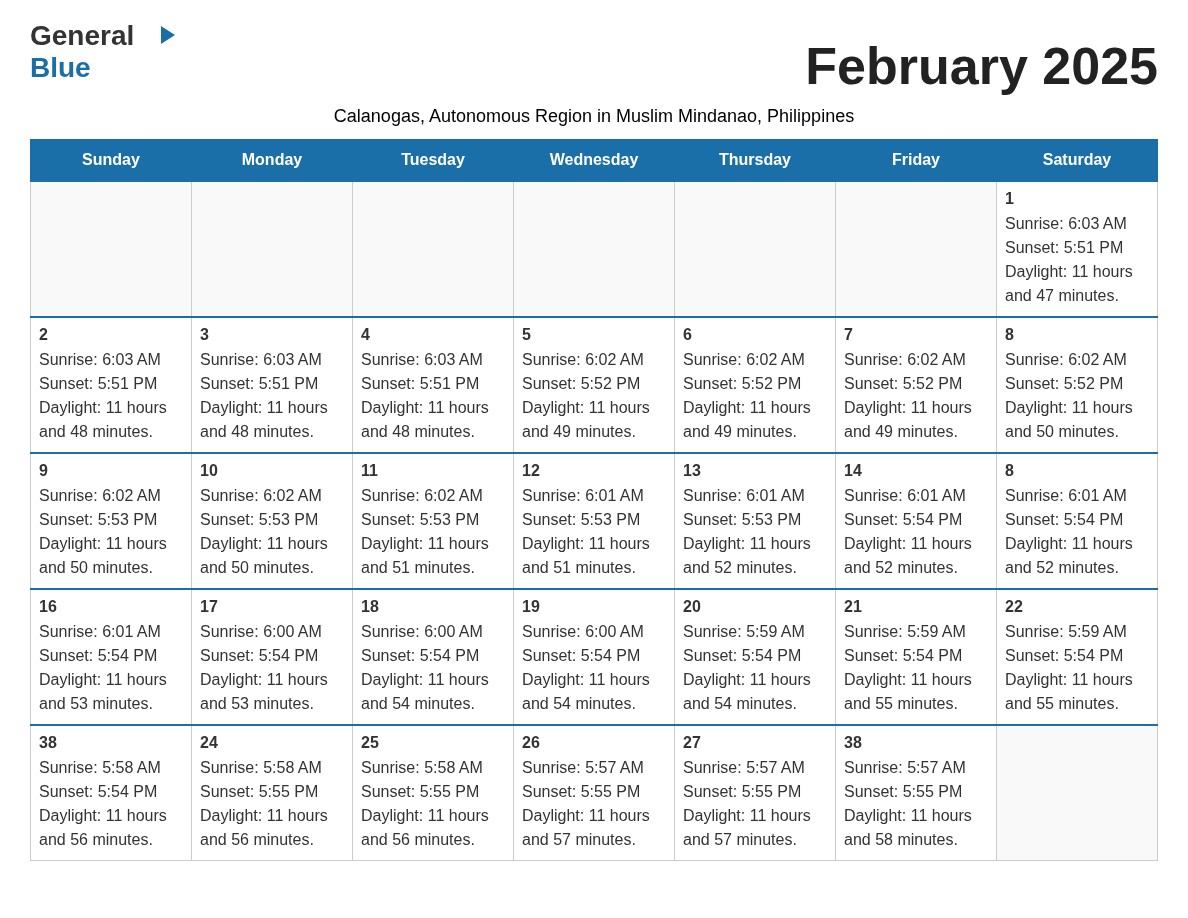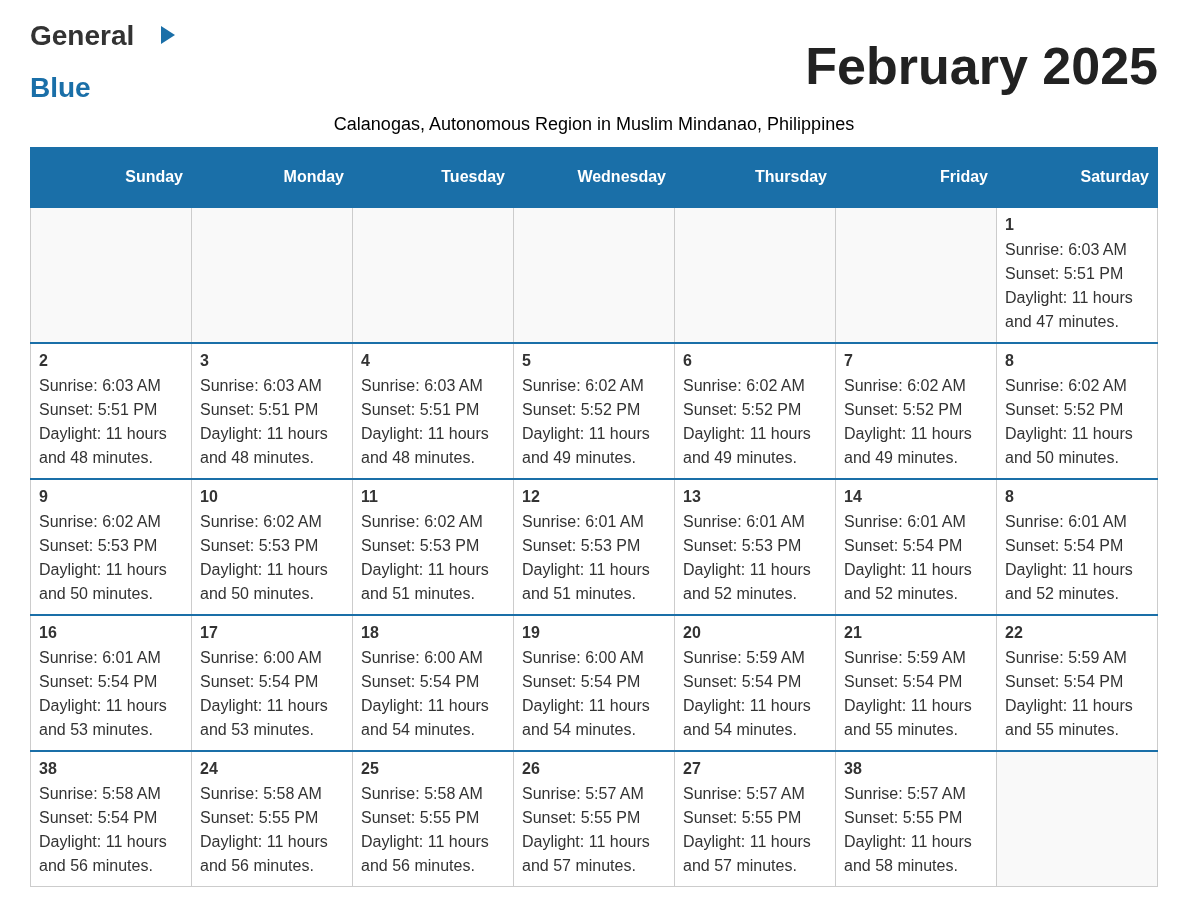--- a/index.html
+++ b/index.html
@@ -32,22 +32,22 @@
     .calendar {
       width: 100%;
       border-collapse: collapse;
       border: 1px solid #aaa;
     }
     .calendar th {
       background-color: #1a6fa8;
       color: #fff;
       font-size: 16px;
       font-weight: bold;
-      padding: 20px 8px;
-      text-align: right;
+      padding: 11px 8px;
+      text-align: center;
       border: 1px solid #1a6fa8;
     }
     .calendar td {
       vertical-align: top;
       padding: 8px 8px;
       border: 1px solid #ccc;
       width: calc(100% / 7);
       min-height: 110px;
       height: 120px;
     }
@@ -95,21 +95,20 @@
       flex-direction: column;
     }
     .logo-row1 {
       display: flex;
       align-items: center;
       gap: 24px;
     }
     .logo-row2 {
       display: flex;
       align-items: flex-end;
-      margin-top: 20px;
     }
   </style>
 </head>
 <body>
 
 <div class="header">
   <div class="logo-block">
     <div class="logo-row1">
       <span class="logo-text-general">General</span>
       <span class="logo-triangle-right"></span>

